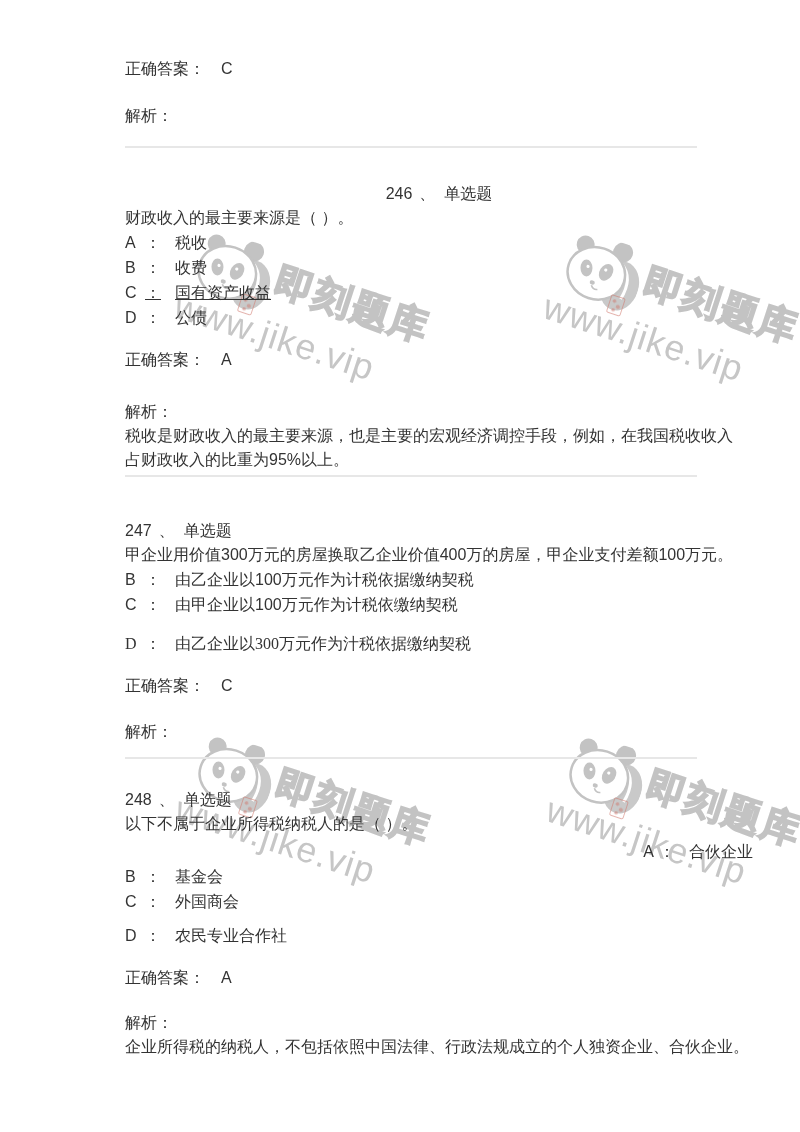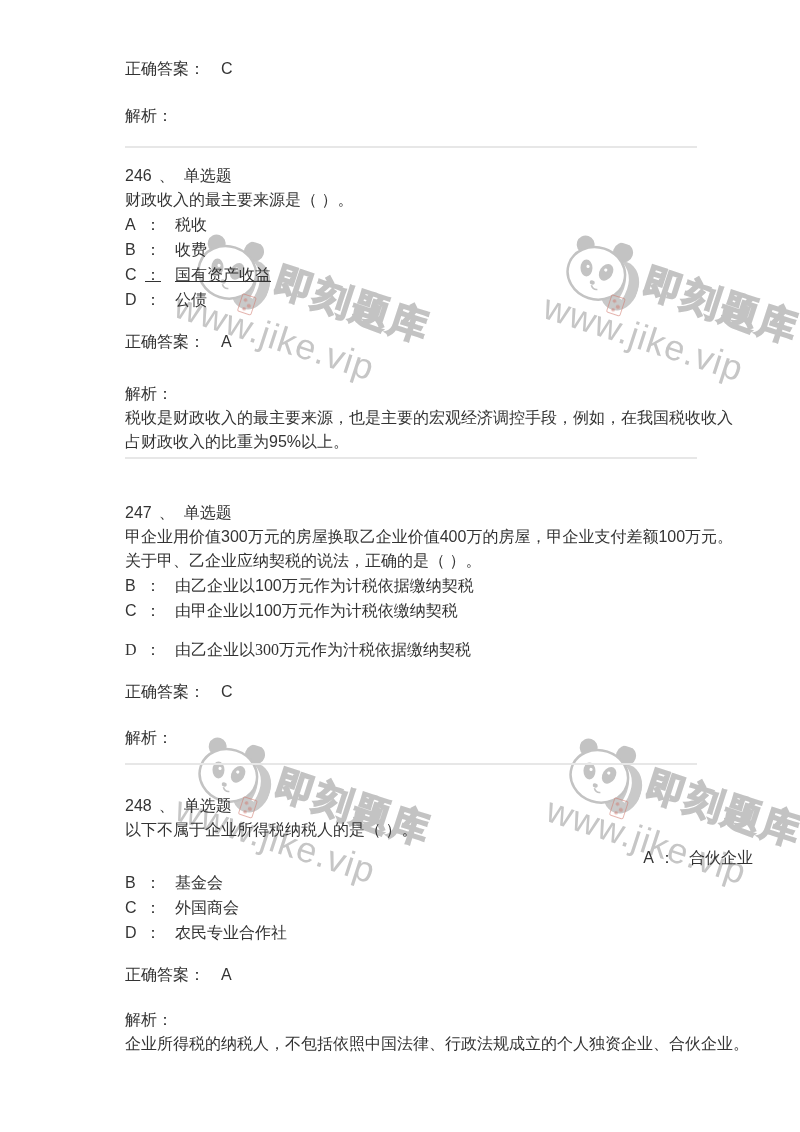--- a/index.html
+++ b/index.html
@@ -120,21 +120,21 @@
   </div>
 
   <div class="content">
 
     <div class="line" style="margin-top:57px;">
       <span>正确答案：</span><span class="answer-value">C</span>
     </div>
     <div class="line" style="margin-top:23px;">解析：</div>
     <div class="divider" style="margin-top:18px;"></div>
 
-    <div class="line" style="margin-top:16px;">
+    <div class="line" style="margin-top:34px;text-align:center;">
       <span>246</span><span class="q-sep">、</span><span>单选题</span>
     </div>
     <div class="line">财政收入的最主要来源是（ ）。</div>
     <div class="line" style="margin-top:1px;">
       <span class="opt-letter">A</span><span class="opt-colon">：</span><span>税收</span>
     </div>
     <div class="line" style="margin-top:1px;">
       <span class="opt-letter">B</span><span class="opt-colon">：</span><span>收费</span>
     </div>
     <div class="line" style="margin-top:1px;text-decoration:underline;">
@@ -148,21 +148,20 @@
     </div>
     <div class="line" style="margin-top:28px;">解析：</div>
     <div class="line">税收是财政收入的最主要来源，也是主要的宏观经济调控手段，例如，在我国税收收入</div>
     <div class="line">占财政收入的比重为95%以上。</div>
     <div class="divider" style="margin-top:3px;"></div>
 
     <div class="line" style="margin-top:42px;">
       <span>247</span><span class="q-sep">、</span><span>单选题</span>
     </div>
     <div class="line">甲企业用价值300万元的房屋换取乙企业价值400万的房屋，甲企业支付差额100万元。</div>
-    <div class="line">关于甲、乙企业应纳契税的说法，正确的是（ ）。</div>
     <div class="line" style="margin-top:1px;">
       <span class="opt-letter">B</span><span class="opt-colon">：</span><span>由乙企业以100万元作为计税依据缴纳契税</span>
     </div>
     <div class="line" style="margin-top:1px;">
       <span class="opt-letter">C</span><span class="opt-colon">：</span><span>由甲企业以100万元作为计税依缴纳契税</span>
     </div>
     <div class="line" style="margin-top:15px;font-family:Liberation Serif, serif;">
       <span class="opt-letter">D</span><span class="opt-colon">：</span><span>由乙企业以300万元作为汁税依据缴纳契税</span>
     </div>
     <div class="line" style="margin-top:18px;">
@@ -177,21 +176,21 @@
     <div class="line">以下不属于企业所得税纳税人的是（ ）。</div>
     <div class="line" style="margin-top:4px;text-align:right;">
       <span class="opt-letter">A</span><span class="opt-colon">：</span><span>合伙企业</span>
     </div>
     <div class="line" style="margin-top:1px;">
       <span class="opt-letter">B</span><span class="opt-colon">：</span><span>基金会</span>
     </div>
     <div class="line" style="margin-top:1px;">
       <span class="opt-letter">C</span><span class="opt-colon">：</span><span>外国商会</span>
     </div>
-    <div class="line" style="margin-top:1px;">
+    <div class="line" style="margin-top:10px;">
       <span class="opt-letter">D</span><span class="opt-colon">：</span><span>农民专业合作社</span>
     </div>
     <div class="line" style="margin-top:18px;">
       <span>正确答案：</span><span class="answer-value">A</span>
     </div>
     <div class="line" style="margin-top:21px;">解析：</div>
     <div class="line">企业所得税的纳税人，不包括依照中国法律、行政法规成立的个人独资企业、合伙企业。</div>
 
   </div>
 </div>

